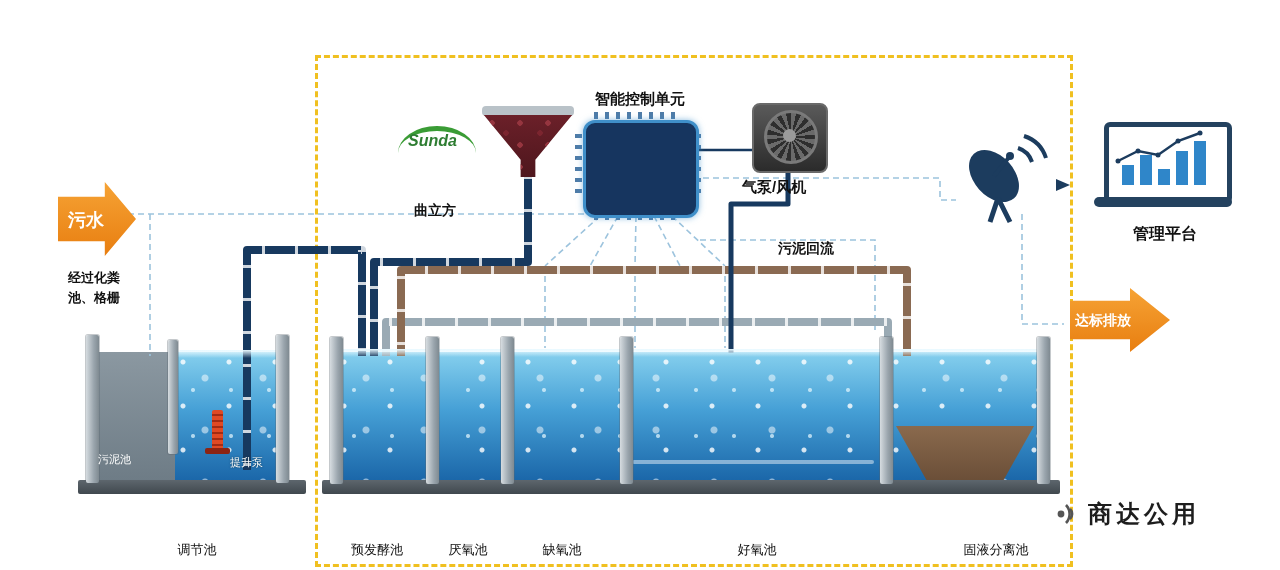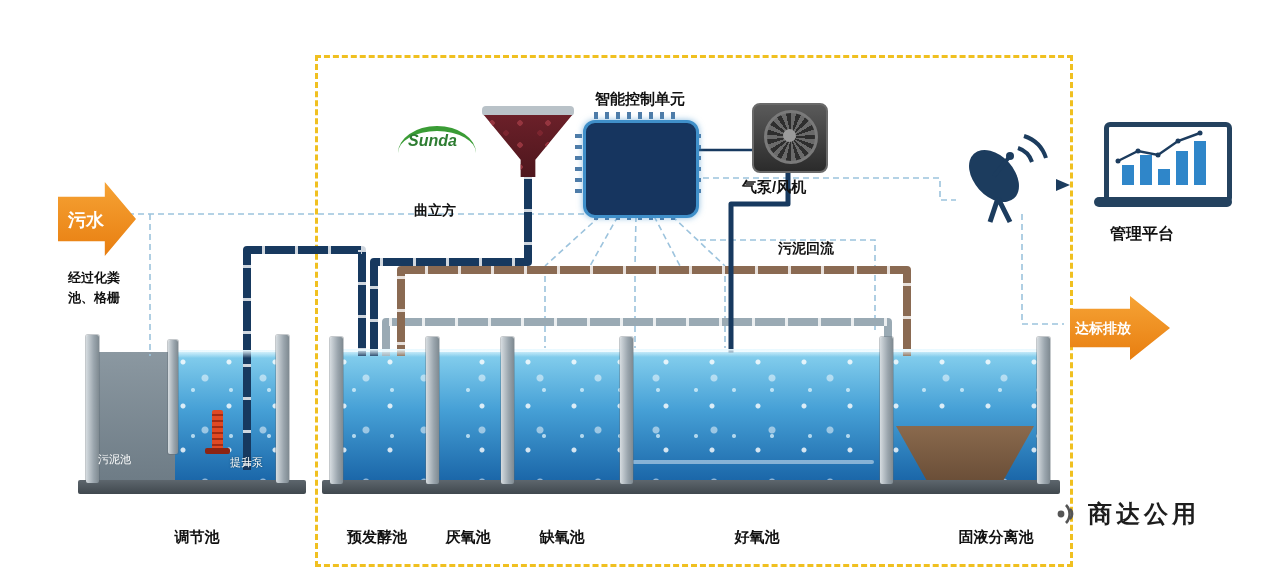--- a/index.html
+++ b/index.html
@@ -14,22 +14,22 @@
   
   .boundary{position:absolute;left:315px;top:55px;width:752px;height:506px;
             border:3px dashed #F0C020;z-index:0;}
 
   
   .flow-arrow{position:absolute;background:linear-gradient(180deg,#F6A335,#E87E10);
               clip-path:polygon(0 20%,60% 20%,60% 0,100% 50%,60% 100%,60% 80%,0 80%);z-index:3;}
   .flow-arrow span{position:absolute;color:#fff;font-weight:bold;white-space:nowrap;}
 
   .lbl{position:absolute;font-weight:bold;color:#111;z-index:4;}
-  .tank-label{position:absolute;top:528px;transform:translateX(-50%);font-weight:bold;
-              font-size:15px;color:#111;z-index:4;white-space:nowrap;}
+  .tank-label{position:absolute;top:541px;transform:translateX(-50%);font-weight:normal;
+              font-size:13px;color:#111;z-index:4;white-space:nowrap;}
 
   
   .base{position:absolute;height:14px;background:linear-gradient(180deg,#5d666d,#40484e);
         border-radius:2px;z-index:1;}
   .water{position:absolute;z-index:1;
     background-image:
       radial-gradient(circle 3px at 8px 10px, rgba(255,255,255,.8) 2px, transparent 3px),
       radial-gradient(circle 4px at 30px 26px, rgba(255,255,255,.5) 3px, transparent 4px),
       radial-gradient(circle 2px at 18px 38px, rgba(230,248,255,.7) 1.5px, transparent 2.5px),
       linear-gradient(180deg,#86D0EE 0%,#46A0D6 45%,#1B67A9 100%);
@@ -215,23 +215,23 @@
     <rect x="68" y="24" width="12" height="34" fill="#2F86C9"></rect>
     <rect x="86" y="14" width="12" height="44" fill="#2F86C9"></rect>
     <polyline points="10,34 30,24 50,28 70,14 92,6" stroke="#1C3C5E" stroke-width="2.5" fill="none"></polyline>
     <circle cx="10" cy="34" r="2.5" fill="#1C3C5E"></circle>
       <circle cx="30" cy="24" r="2.5" fill="#1C3C5E"></circle>
     <circle cx="50" cy="28" r="2.5" fill="#1C3C5E"></circle>
       <circle cx="70" cy="14" r="2.5" fill="#1C3C5E"></circle>
     <circle cx="92" cy="6" r="2.5" fill="#1C3C5E"></circle>
   </svg>
   <div class="laptop-base"></div>
-  <div class="lbl" style="left:1110px;top:224px;width:110px;font-size:16px;">管理平台</div>
-
-  <div class="flow-arrow" style="left:1070px;top:296px;width:100px;height:64px;">
+  <div class="lbl" style="left:1110px;top:224px;width:110px;text-align:center;font-size:16px;">管理平台</div>
+
+  <div class="flow-arrow" style="left:1070px;top:288px;width:100px;height:64px;">
     <span style="left:5px;top:24px;font-size:14px;">达标排放</span>
   </div>
 
   <div class="footer">
     <svg width="36" height="36" viewBox="0 0 36 36">
       <circle cx="9" cy="18" r="3.4" fill="#555"></circle>
       <path d="M14,9 a13,13 0 0 1 0,18" stroke="#555" stroke-width="2.6" fill="none"></path>
       <path d="M18,13 a7,7 0 0 1 0,10" stroke="#555" stroke-width="2.6" fill="none"></path>
     </svg>
     <span>商达公用</span>

